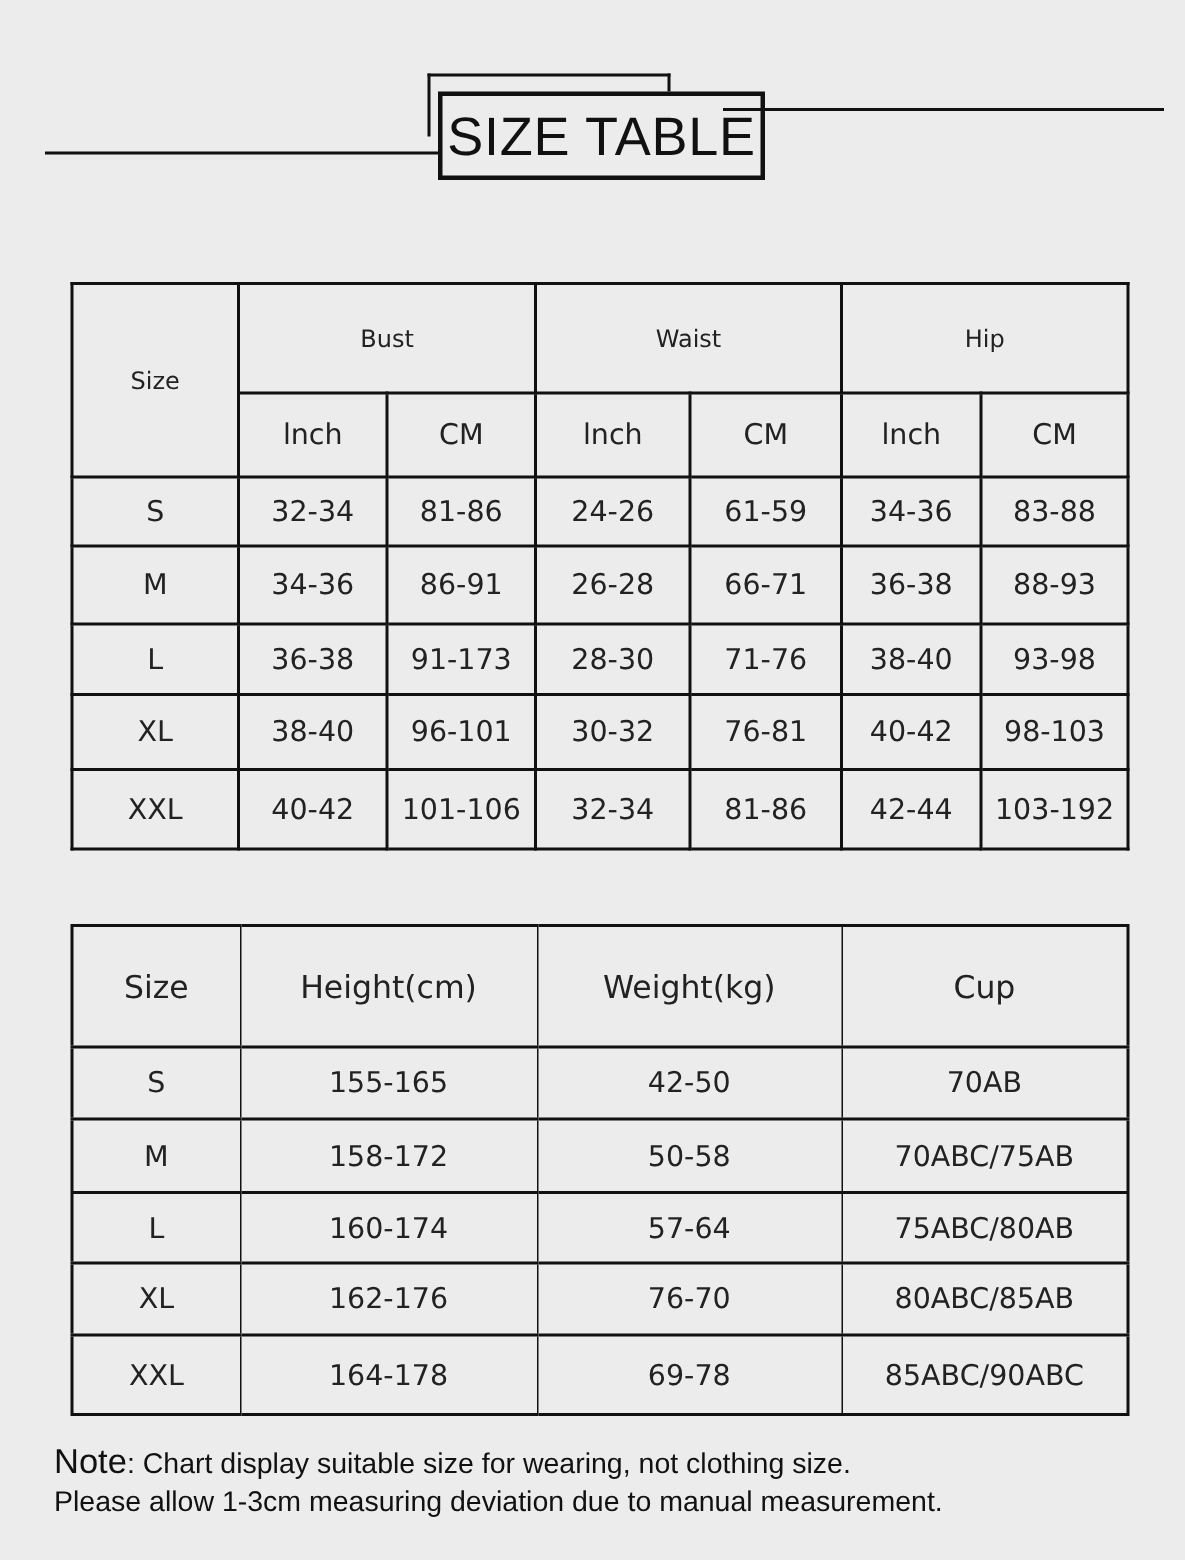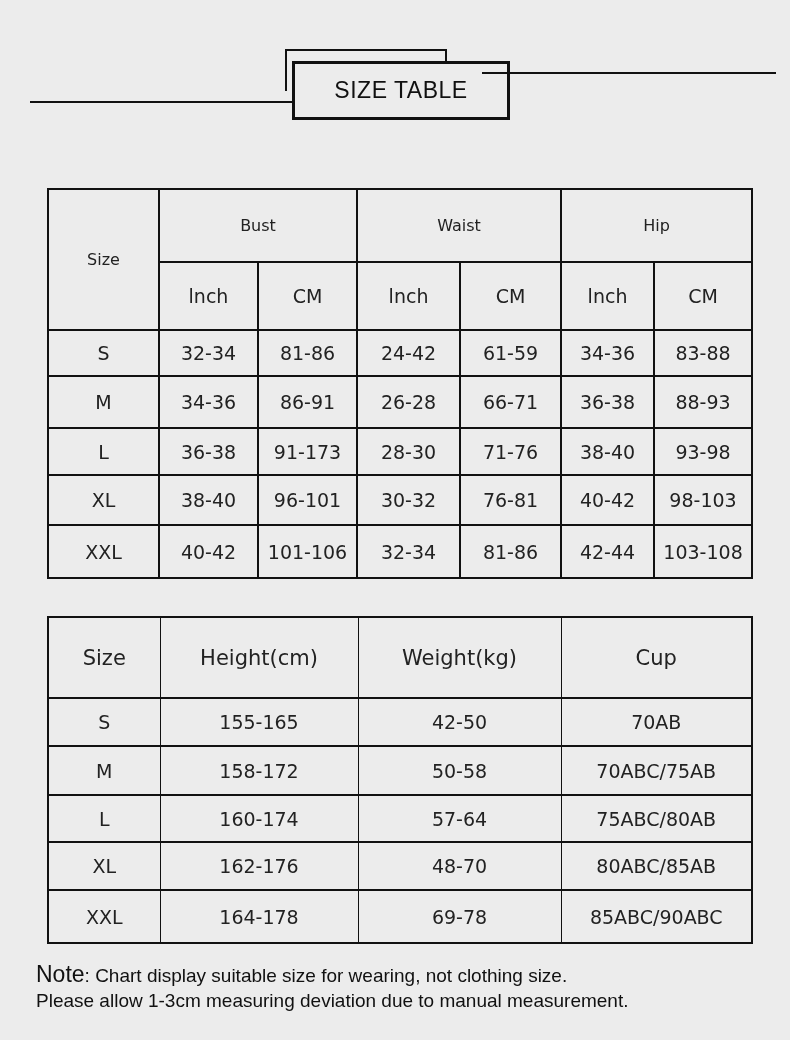--- a/index.html
+++ b/index.html
@@ -5,21 +5,21 @@
   html, body { margin:0; padding:0; }
   body { width:790px; height:1040px; background:#ececec; position:relative; overflow:hidden;
          font-family:"DejaVu Sans", "Liberation Sans", sans-serif; color:#1a1a1a; }
   .abs { position:absolute; }
   
   .back-rect { left:285px; top:49px; width:158px; height:40px; border:2px solid #111; border-bottom:none; }
   .front-box { left:292px; top:61px; width:212px; height:53px; border:3px solid #111; background:#ececec; }
   .line-left { left:30px; top:101px; width:294px; height:2px; background:#111; }
   .line-right { left:482px; top:72px; width:294px; height:2px; background:#111; }
   .title { left:295px; top:64px; width:212px; height:53px; display:flex; align-items:center; justify-content:center;
-           font-family:"Liberation Sans", sans-serif; font-size:23px; letter-spacing:0.5px; color:#111; padding-left:0; }
+           font-family:"Liberation Sans", sans-serif; font-size:36px; letter-spacing:0.5px; color:#111; padding-left:0; }
   
   table { position:absolute; border-collapse:collapse; table-layout:fixed; background:#ececec; }
   td { text-align:center; vertical-align:middle; padding:0; font-size:19px; color:#222; }
   #t1 { left:47px; top:188px; width:704px; border:2.5px solid #111; }
   #t1 td { border:2px solid #111; }
   #t1 .hdr { font-size:16px; }
   #t2 { left:47px; top:616px; width:704px; border:2.5px solid #111; }
   #t2 td { border-top:2px solid #111; border-bottom:2px solid #111; border-left:1px solid #111; border-right:1px solid #111; }
   #t2 .hdr td { font-size:21px; }
   .note { left:36px; top:962px; font-family:"Liberation Sans", sans-serif; font-size:19px; line-height:25px; color:#111; }
@@ -44,33 +44,33 @@
       <col style="width:93px">
       <col style="width:98px">
   </colgroup>
   <tbody>
       <tr style="height:73px">
     <td rowspan="2" class="hdr">Size</td>
     <td colspan="2" class="hdr">Bust</td>
     <td colspan="2" class="hdr">Waist</td>
     <td colspan="2" class="hdr">Hip</td>
   </tr>
-  <tr style="height:68px">
+  <tr style="height:56px">
     <td>lnch</td>
     <td>CM</td>
     <td>lnch</td>
     <td>CM</td>
     <td>lnch</td>
     <td>CM</td>
   </tr>
   <tr style="height:46px">
     <td>S</td>
     <td>32-34</td>
     <td>81-86</td>
-    <td>24-42</td>
+    <td>24-26</td>
     <td>61-59</td>
     <td>34-36</td>
     <td>83-88</td>
   </tr>
   <tr style="height:52px">
     <td>M</td>
     <td>34-36</td>
     <td>86-91</td>
     <td>26-28</td>
     <td>66-71</td>
@@ -95,21 +95,21 @@
     <td>40-42</td>
     <td>98-103</td>
   </tr>
   <tr style="height:53px">
     <td>XXL</td>
     <td>40-42</td>
     <td>101-106</td>
     <td>32-34</td>
     <td>81-86</td>
     <td>42-44</td>
-    <td>103-108</td>
+    <td>103-192</td>
   </tr>
 </tbody>
   </table>
 
 <table id="t2">
   <colgroup>
     <col style="width:112px">
       <col style="width:198px">
       <col style="width:203px">
       <col style="width:191px">
@@ -135,21 +135,21 @@
   </tr>
   <tr style="height:47px">
     <td>L</td>
     <td>160-174</td>
     <td>57-64</td>
     <td>75ABC/80AB</td>
   </tr>
   <tr style="height:48px">
     <td>XL</td>
     <td>162-176</td>
-    <td>48-70</td>
+    <td>76-70</td>
     <td>80ABC/85AB</td>
   </tr>
   <tr style="height:53px">
     <td>XXL</td>
     <td>164-178</td>
     <td>69-78</td>
     <td>85ABC/90ABC</td>
   </tr>
 </tbody>
   </table>

